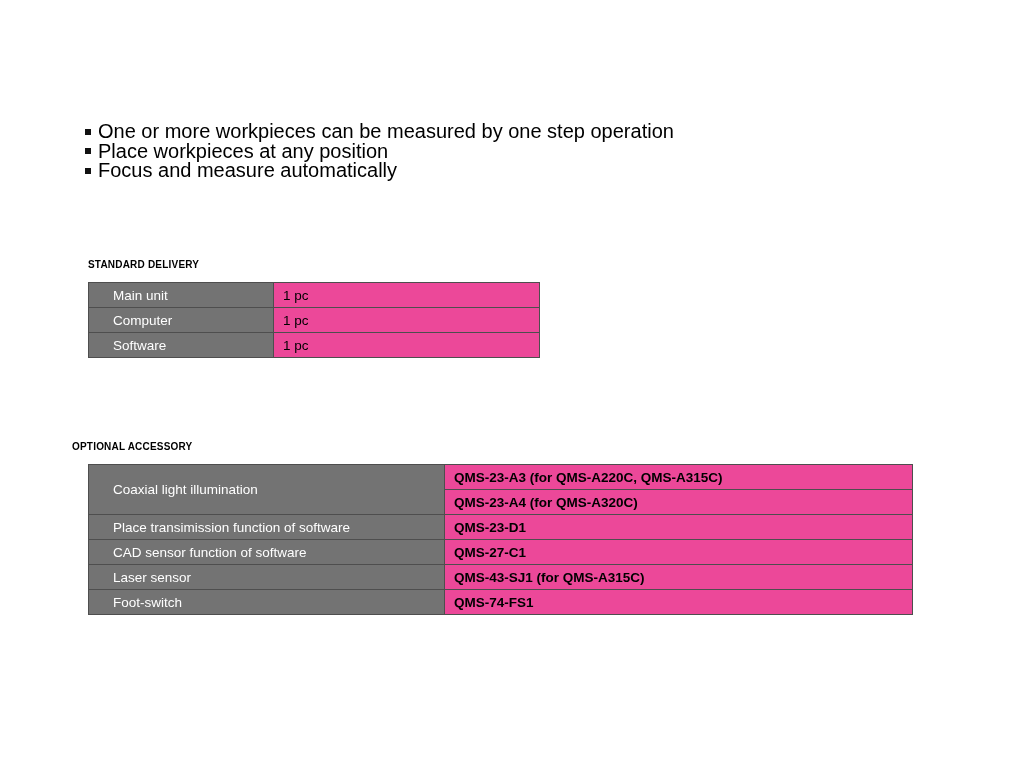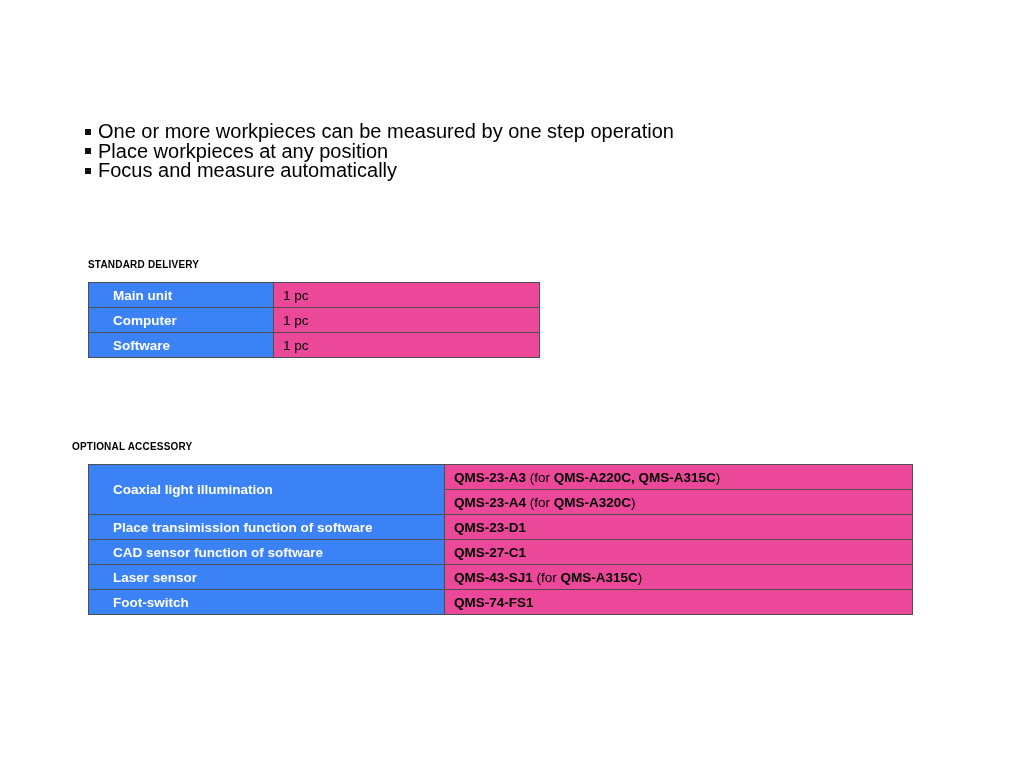--- a/index.html
+++ b/index.html
@@ -59,31 +59,31 @@
   td {
     border: 1px solid #4e4e4e;
     height: 24px;
     font-size: 13.5px;
     padding: 0 6px 0 9px;
     vertical-align: middle;
     white-space: nowrap;
     overflow: hidden;
   }
   td.green {
-    background: #3b82f6;
+    background: #737373;
     color: #ffffff;
-    font-weight: bold;
+    font-weight: normal;
     padding-left: 24px;
   }
   td.gray {
     background: #ec4899;
     color: #000000;
   }
   .code { font-weight: bold; }
-  .note { font-weight: normal; }
+  .note { font-weight: bold; }
 
   .sd-table { left: 88px; top: 282px; width: 451px; }
   .oa-table { left: 88px; top: 464px; width: 824px; }
 </style>
 </head>
 <body>
 
 <div class="bullets">
   <div class="bullet-item">
       <span class="bullet-square"></span>

